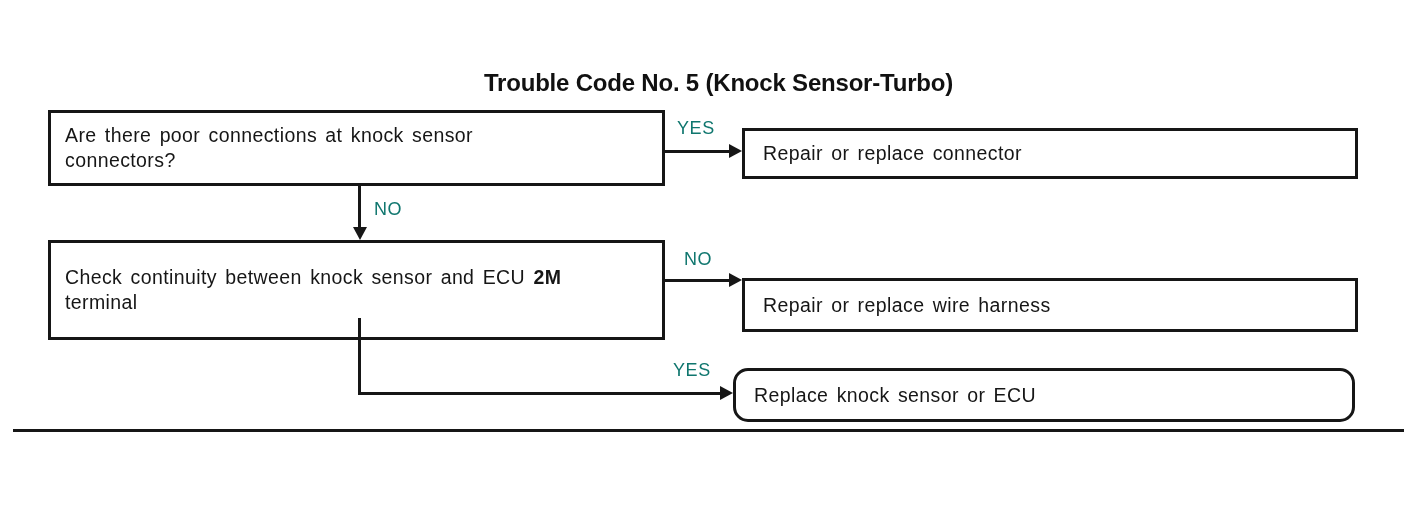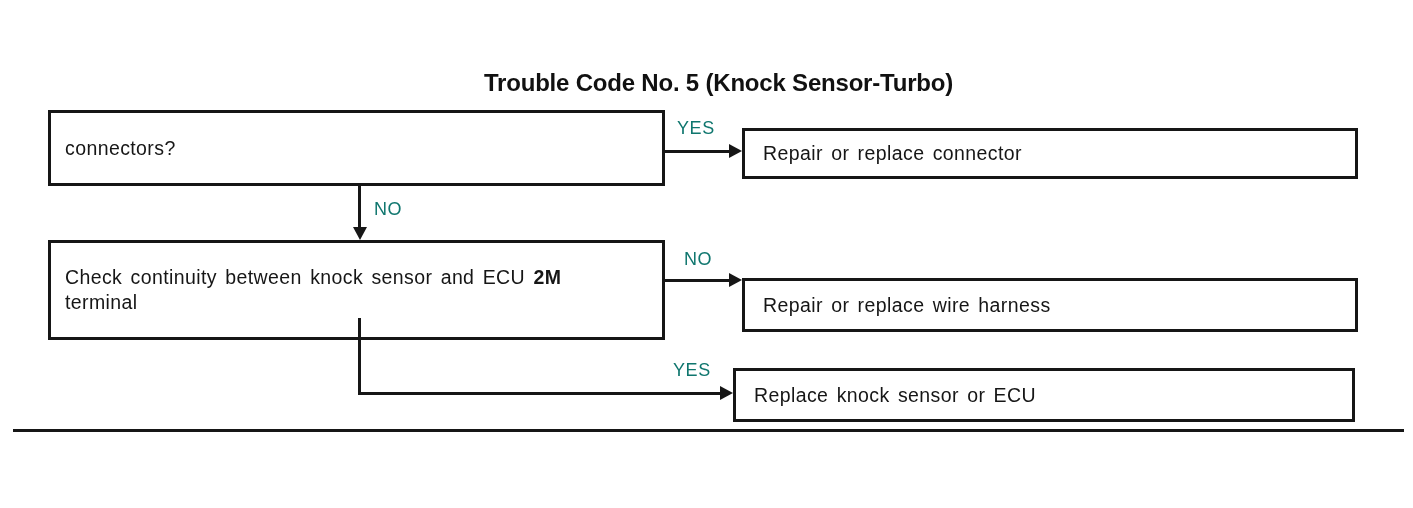--- a/index.html
+++ b/index.html
@@ -44,21 +44,21 @@
   }
   .decision-box-1 { top: 110px; height: 76px; }
   .decision-box-2 { top: 240px; height: 100px; }
   .action-box {
     width: 616px;
     padding: 0 18px;
     justify-content: center;
   }
   .action-box-1 { left: 742px; top: 128px; height: 51px; }
   .action-box-2 { left: 742px; top: 255px; height: 54px; margin-top: 23px; }
-  .action-box-3 { left: 733px; top: 368px; width: 622px; height: 54px; }
+  .action-box-3 { left: 733px; top: 368px; width: 622px; height: 54px; border-radius: 15px; }
   .box-line {
     font-size: 19.5px;
     line-height: 25px;
     letter-spacing: 0.4px;
     word-spacing: 2.5px;
     white-space: nowrap;
   }
   .branch-label {
     position: absolute;
     font-size: 18px;
@@ -107,20 +107,21 @@
   }
 </style>
 </head>
 <body>
 
 <div class="page">
 
   <div class="title">Trouble Code No. 5 (Knock Sensor-Turbo)</div>
 
   <div class="flow-box decision-box decision-box-1">
+    <div class="box-line">Are there poor connections at knock sensor</div>
     <div class="box-line">connectors?</div>
   </div>
 
   <div class="branch-label label-yes-1">YES</div>
   <div class="line line-yes-1"></div>
   <div class="arrow-right head-yes-1"></div>
   <div class="flow-box action-box action-box-1">
     <div class="box-line">Repair or replace connector</div>
   </div>
 

